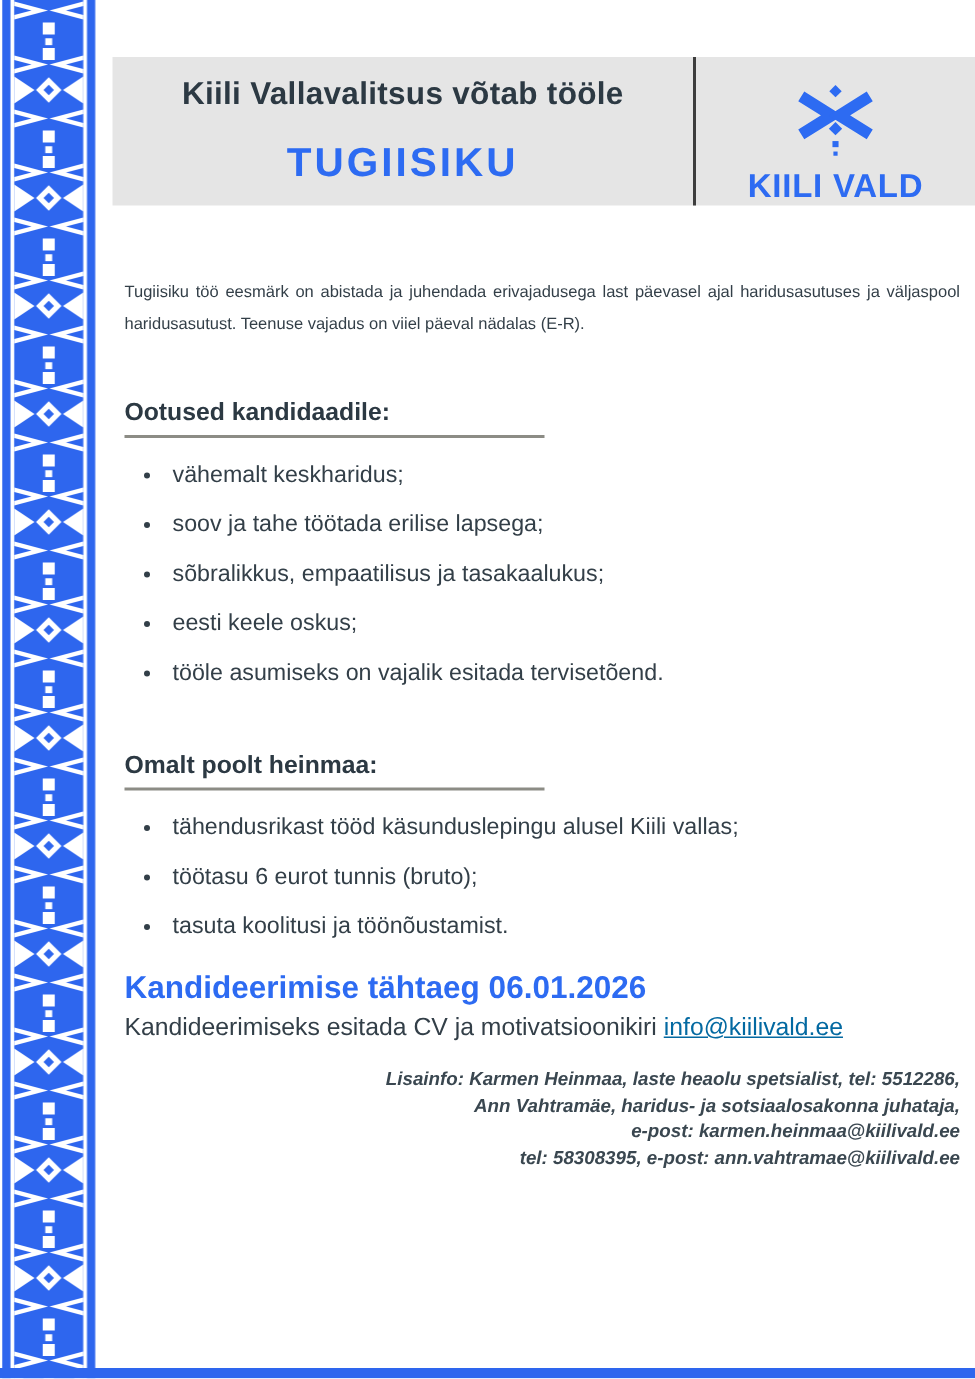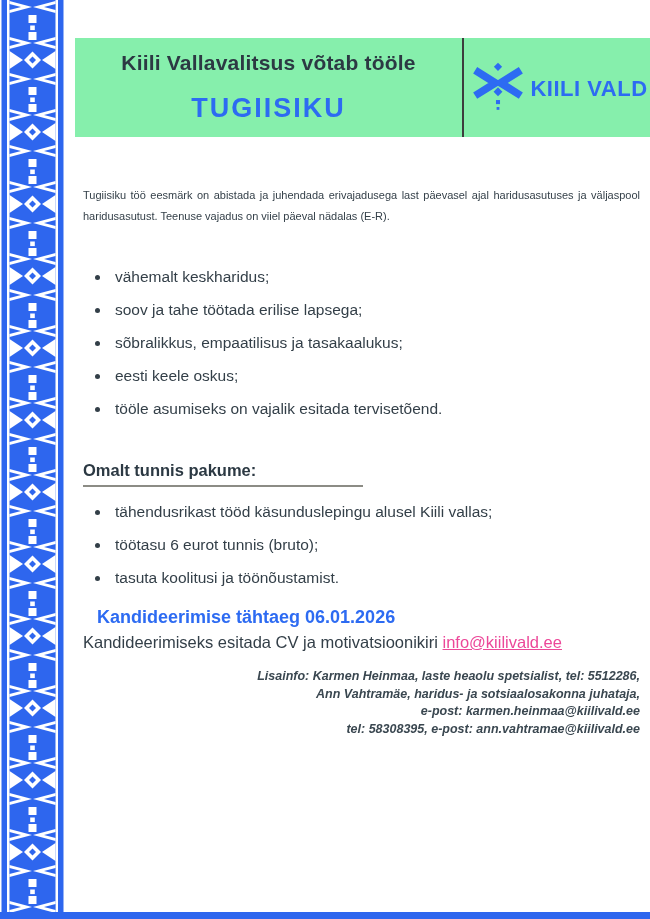--- a/index.html
+++ b/index.html
@@ -7,50 +7,50 @@
     position:relative;width:650px;height:919px;overflow:hidden;background:#ffffff;
     font-family:"Liberation Sans","DejaVu Sans",sans-serif;color:#333f48;
   }
   
   .folk-border{position:absolute;left:0;top:0;width:65px;height:919px;}
   
   .bottom-bar{position:absolute;left:0;bottom:0;width:650px;height:7px;background:#2e66ee;}
   
   .header{
     position:absolute;left:75px;top:38px;width:575px;height:99px;
-    background:#86efac;display:flex;align-items:stretch;
+    background:#e5e5e5;display:flex;align-items:stretch;
   }
   .header-titles{
     width:387px;display:flex;flex-direction:column;justify-content:center;
     align-items:center;text-align:center;
   }
   .title-line1{font-size:21px;font-weight:bold;color:#2c3943;letter-spacing:.2px;}
   .title-line2{font-size:27px;font-weight:bold;color:#2d6bf2;letter-spacing:2px;margin-top:18px;}
   .header-divider{width:2px;background:#3d3d3d;}
   .header-logo{
-    flex:1;display:flex;flex-direction:row;align-items:center;justify-content:center;
+    flex:1;display:flex;flex-direction:column;align-items:center;justify-content:flex-end;
   }
   .logo-mark{width:64px;height:52px;}
   .logo-text{font-size:22px;font-weight:bold;color:#2d6bf2;letter-spacing:.5px;margin-top:3px;}
   
   .content{position:absolute;left:83px;top:0;width:557px;}
   .intro{margin:185px 0 0 0;font-size:11px;line-height:21px;text-align:justify;}
   .section-heading{
     width:280px;border-bottom:2px solid #8c8c85;padding-bottom:5px;
     font-size:16.5px;font-weight:bold;color:#2c3943;
   }
   .sec1{margin-top:39px;}
   .sec2{margin-top:34px;}
   .sec3{margin-top:42px;}
   ul.bullets{margin:14px 0 0 0;padding:0 0 0 16px;font-size:15.5px;line-height:21px;}
   ul.bullets li{margin:12px;padding-left:4px;}
   .start-line{margin-top:30px;font-size:16.5px;}
-  .deadline-line{margin-top:19px;font-size:18px;font-weight:bold;color:#2d6bf2;margin-left:14px;}
+  .deadline-line{margin-top:19px;font-size:21px;font-weight:bold;color:#2d6bf2;}
   .apply-line{margin-top:5px;font-size:16.5px;}
-  .apply-line a{color:#ec4899;text-decoration:underline;}
+  .apply-line a{color:#0369a1;text-decoration:underline;}
   .footer-info{
     margin-top:16px;text-align:right;font-style:italic;font-size:12.5px;line-height:17.5px;
     color:#3a4750;
     font-weight:bold;
   }
 </style>
 </head>
 <body>
 
 <div class="page">
@@ -106,32 +106,33 @@
       </svg>
       <div class="logo-text">KIILI VALD</div>
     </div>
   </div>
 
   <div class="content">
 
     <p class="intro">Tugiisiku töö eesmärk on abistada ja juhendada erivajadusega last päevasel ajal haridusasutuses ja väljaspool haridusasutust. Teenuse vajadus on viiel päeval nädalas (E-R).</p>
 
     <div class="sec1">
+      <div class="section-heading">Ootused kandidaadile:</div>
       <ul class="bullets">
         <li>vähemalt keskharidus;</li>
         <li>soov ja tahe töötada erilise lapsega;</li>
         <li>sõbralikkus, empaatilisus ja tasakaalukus;</li>
         <li>eesti keele oskus;</li>
         <li>tööle asumiseks on vajalik esitada tervisetõend.</li>
       </ul>
     </div>
 
 
     <div class="sec3">
-      <div class="section-heading">Omalt tunnis pakume:</div>
+      <div class="section-heading">Omalt poolt heinmaa:</div>
       <ul class="bullets">
         <li>tähendusrikast tööd käsunduslepingu alusel Kiili vallas;</li>
         <li>töötasu 6 eurot tunnis (bruto);</li>
         <li>tasuta koolitusi ja töönõustamist.</li>
       </ul>
     </div>
 
 
     <div class="deadline-line">Kandideerimise tähtaeg 06.01.2026</div>
 

